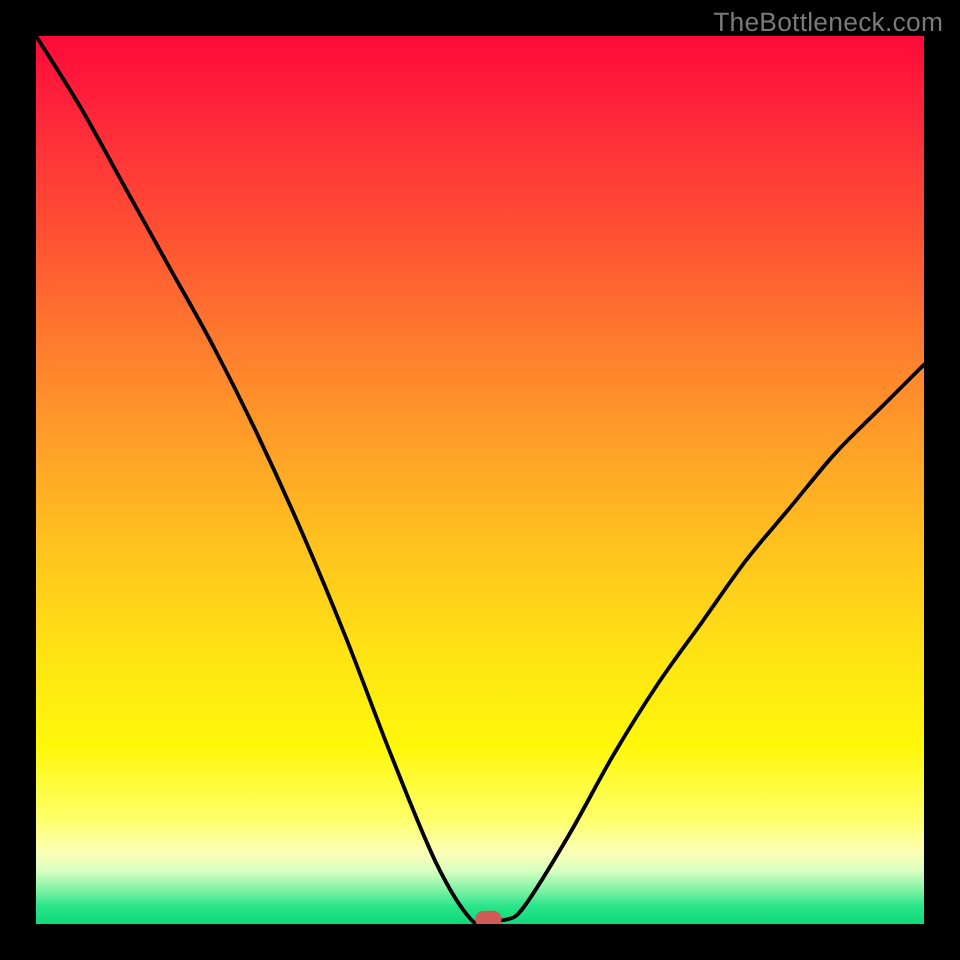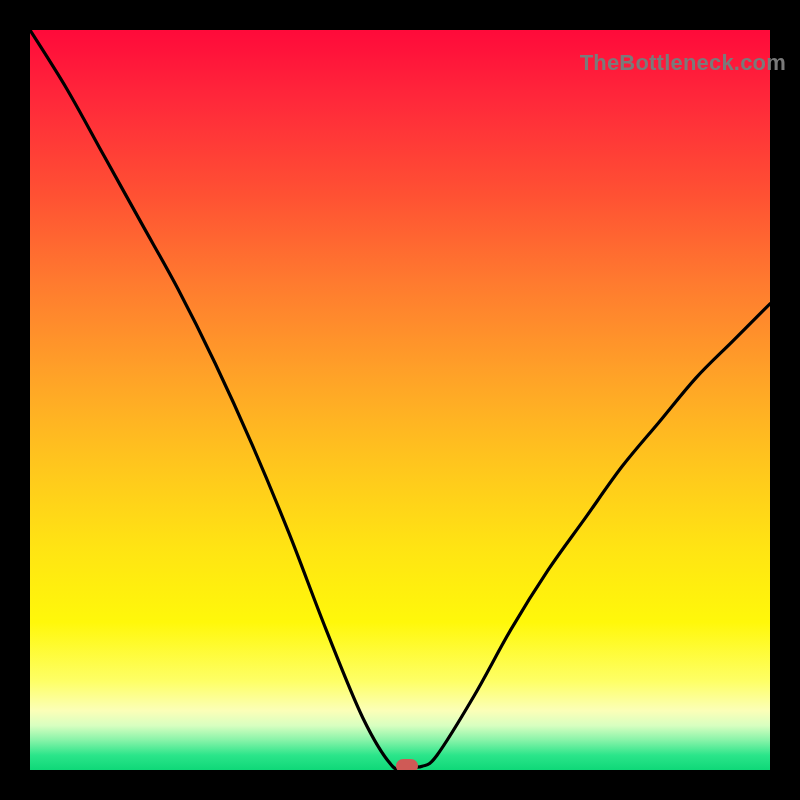--- a/index.html
+++ b/index.html
@@ -18,22 +18,21 @@
     background: #000;
   }
   .watermark {
     position: absolute;
     top: 6px;
     right: 14px;
     color: #7a7a7a;
     font-size: 22px;
     letter-spacing: 0.2px;
     z-index: 50;
-    font-weight: 700;
-    margin-top: 44px;
+    font-weight: 400;
   }
   .plot-area {
     position: absolute;
     left: 30px;
     top: 30px;
     width: 740px;
     height: 740px;
     overflow: hidden;
   }
   .gradient-bg {

